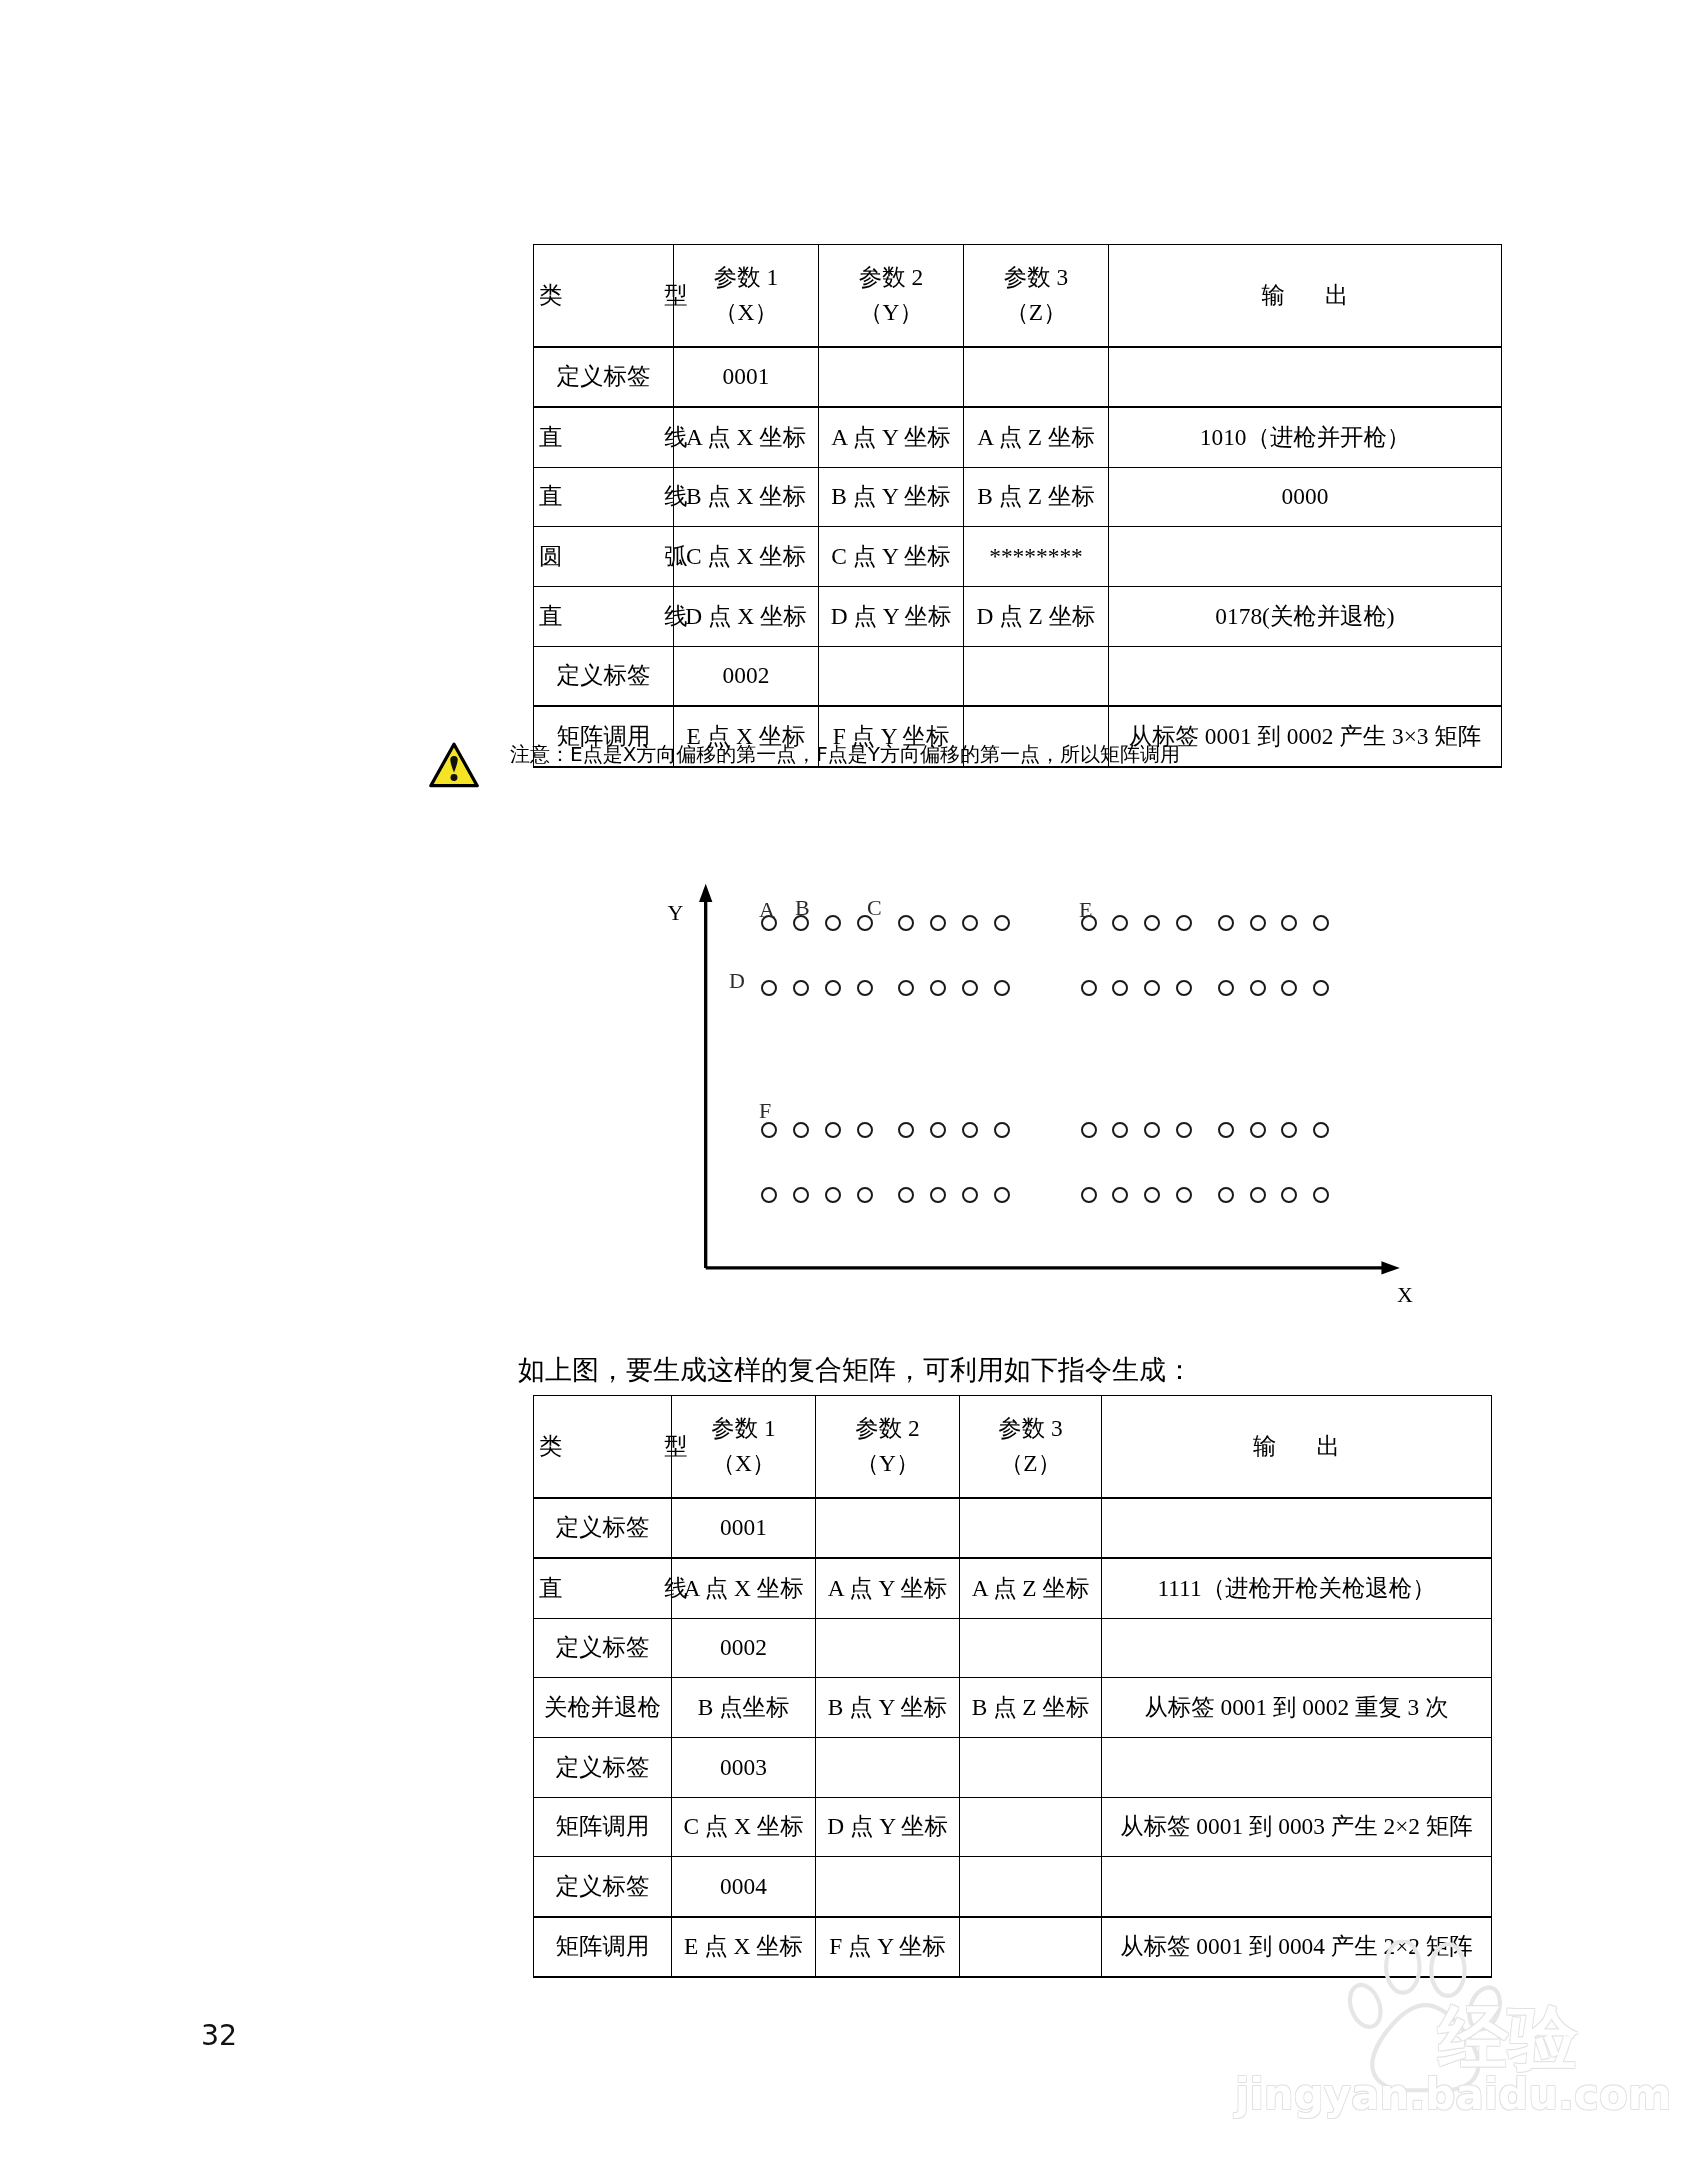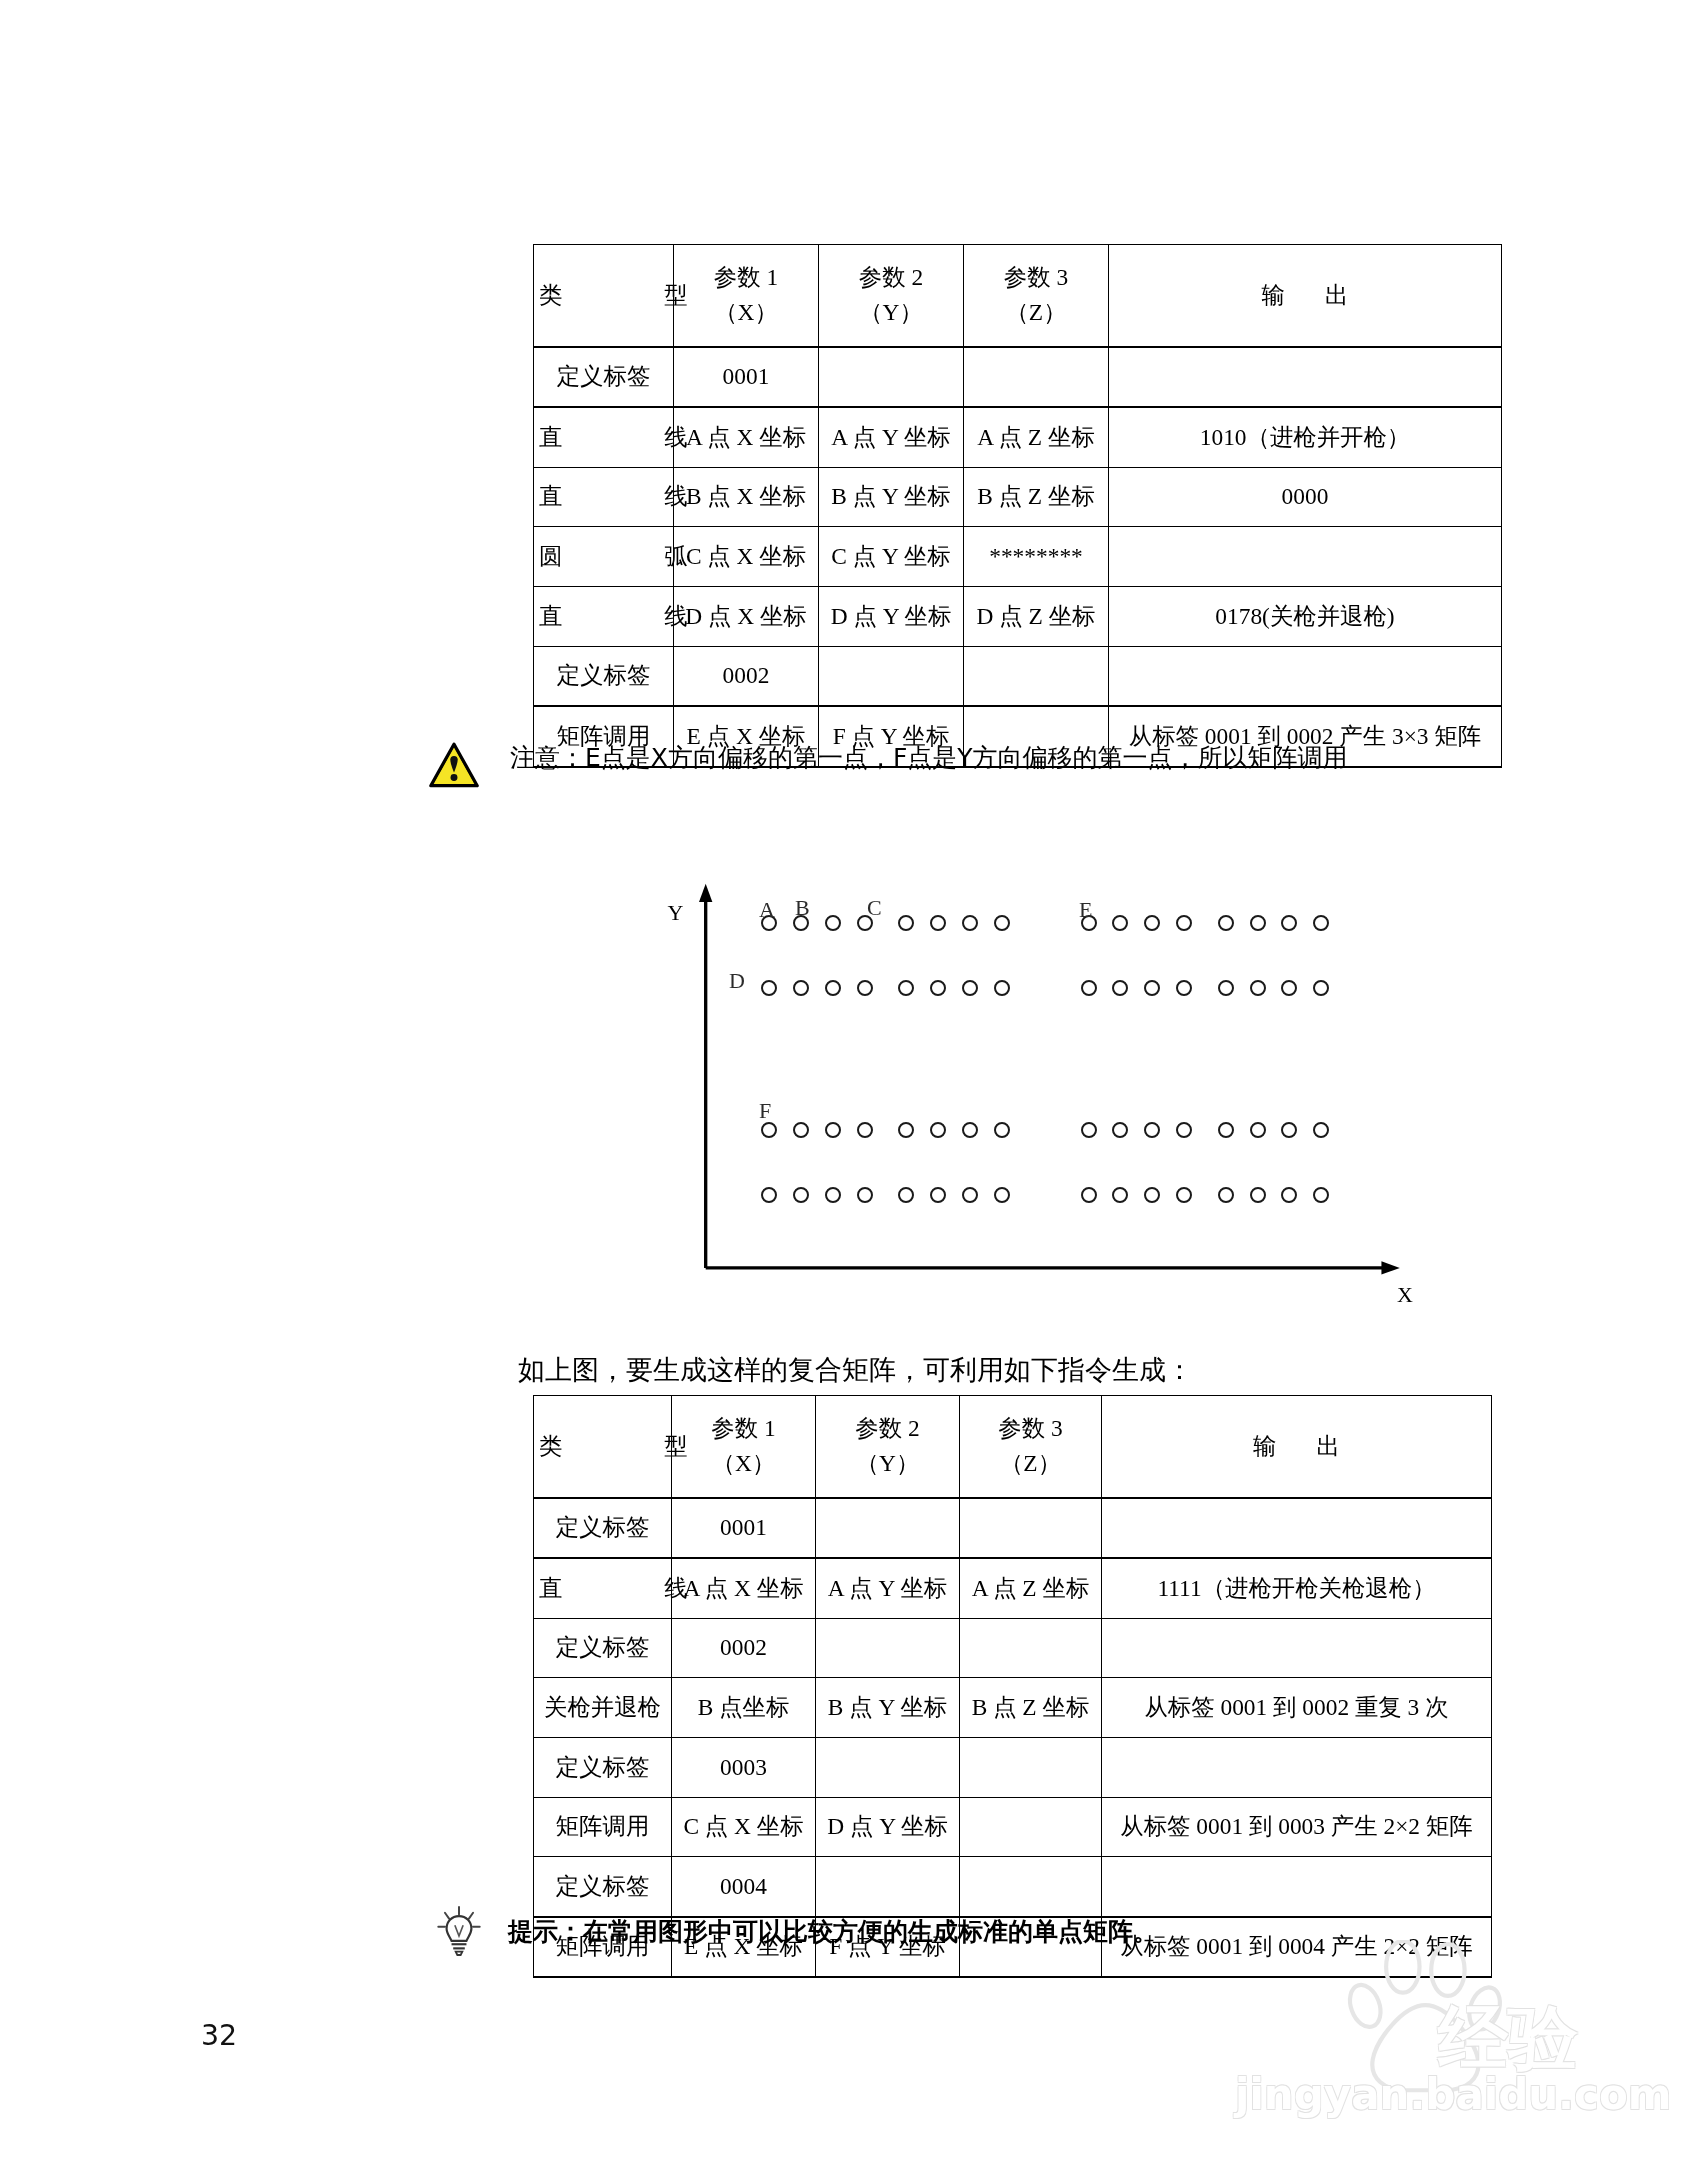--- a/index.html
+++ b/index.html
@@ -60,21 +60,21 @@
   }
 
   
   .callout {
     position: absolute;
     display: flex;
     align-items: flex-start;
   }
   .callout-text {
     font-family: "DejaVu Sans", "Liberation Sans", sans-serif;
-    font-size: 25px;
+    font-size: 20px;
     line-height: 1.62;
     color: #000;
   }
 
   
   .warn-icon {
     width: 52px;
     height: 48px;
     position: relative;
     flex: 0 0 auto;
@@ -419,39 +419,20 @@
         <tr class="body-row thick-top thick-bottom">
           <td>矩阵调用</td>
           <td>E 点 X 坐标</td>
           <td>F 点 Y 坐标</td>
           <td></td>
           <td>从标签 0001 到 0004 产生 2×2 矩阵</td>
         </tr>
       </tbody>
   </table>
 
-  <div class="callout" style="left:435px; top:1905px; width:1003px;">
-    <div class="bulb-icon">
-      <svg width="48" height="52" viewBox="0 0 58 62">
-        <g stroke="#444" stroke-width="2.4" stroke-linecap="round" fill="none">
-          <line x1="29" y1="2" x2="29" y2="11"></line>
-          <line x1="12" y1="9" x2="17" y2="16"></line>
-          <line x1="46" y1="9" x2="41" y2="16"></line>
-          <line x1="4" y1="26" x2="12" y2="26"></line>
-          <line x1="54" y1="26" x2="46" y2="26"></line>
-        </g>
-        <path d="M29 13 C20 13 14 20 14 28 C14 34 18 38 20 43 L38 43 C40 38 44 34 44 28 C44 20 38 13 29 13 Z" fill="none" stroke="#333" stroke-width="2.6"></path>
-        <path d="M24 24 L29 37 L34 24" fill="none" stroke="#555" stroke-width="2"></path>
-        <line x1="20" y1="47" x2="38" y2="47" stroke="#333" stroke-width="2.6"></line>
-        <line x1="22" y1="52" x2="36" y2="52" stroke="#333" stroke-width="2.6"></line>
-        <path d="M25 56 L33 56 L31 60 L27 60 Z" fill="none" stroke="#333" stroke-width="2.2"></path>
-      </svg>
-    </div>
-    <div class="callout-text" style="margin-left:25px; margin-top:6.7px; font-weight:bold;">提示：在常用图形中可以比较方便的生成标准的单点矩阵。</div>
-  </div>
 
   <div class="page-number" style="left:201px; top:2019px;">32</div>
 
   <div class="watermark" style="left:1187px; top:1940px; width:435px; height:192px;">
     <svg width="435" height="192" viewBox="0 0 520 230" style="position:absolute; left:0; top:0;">
       <g fill="none" stroke="#e6e6e6" stroke-width="5">
         <ellipse cx="258" cy="32" rx="20" ry="31"></ellipse>
         <ellipse cx="312" cy="36" rx="20" ry="31"></ellipse>
         <ellipse cx="213" cy="79" rx="17" ry="26" transform="rotate(-20 213 79)"></ellipse>
         <ellipse cx="356" cy="82" rx="17" ry="26" transform="rotate(20 356 82)"></ellipse>

